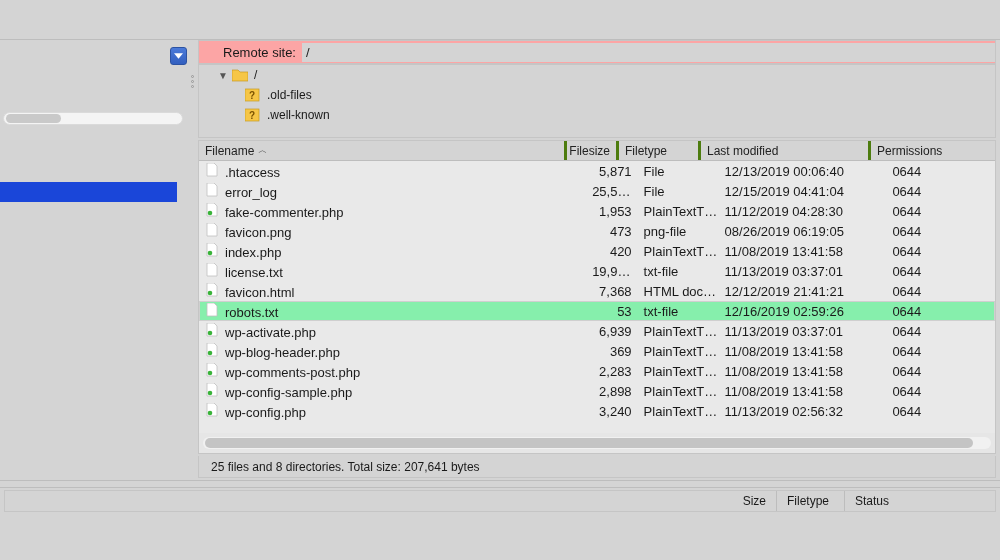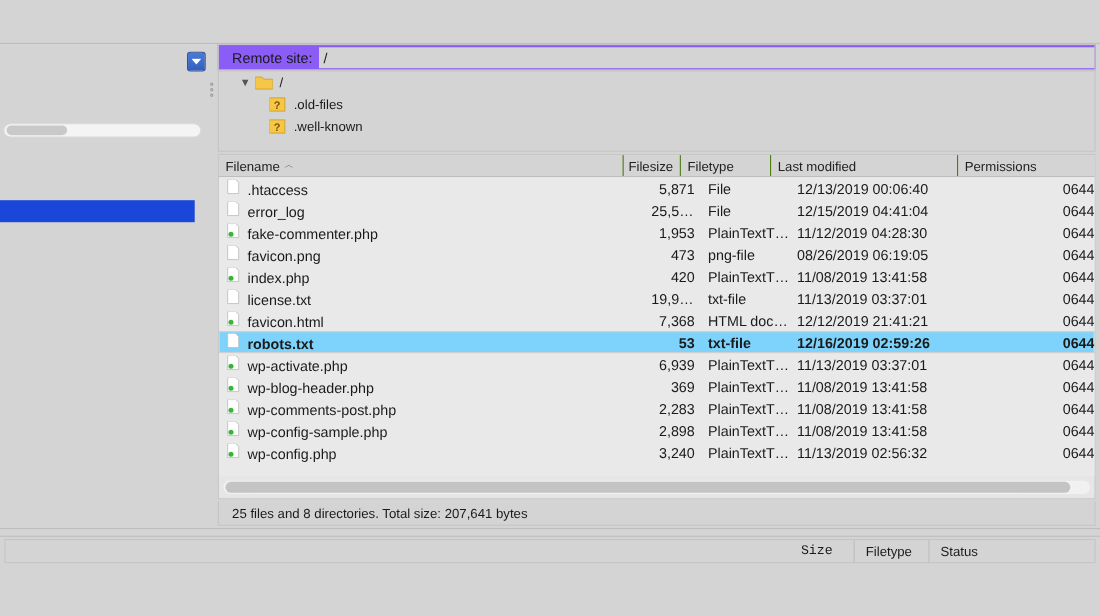--- a/index.html
+++ b/index.html
@@ -73,24 +73,24 @@
     top: 142px; left: 0; width: 177px; height: 20px;
     background: #1a46d9;
   }
 
   
   .remote-bar {
     position: absolute;
     top: 40px; left: 198px; right: 4px;
     height: 24px;
     border: 1px solid #c5c5c5;
-    background: #8b5cf6;
-    display: flex;
-    align-items: center;
-    padding-left: 12px;
+    background: #fca5a5;
+    display: flex;
+    align-items: center;
+    padding-left: 24px;
     font-size: 13px;
   }
   .remote-bar .lbl { margin-right: 6px; }
   .remote-bar .path-box {
     flex: 1;
     background: #d4d4d4;
     padding: 2px 4px;
     font-size: 13px;
   }
 
@@ -142,21 +142,21 @@
     display: flex;
     height: 20px;
     background: #d4d4d4;
     border-bottom: 1px solid #bdbdbd;
     align-items: center;
     font-size: 12px;
     color: #222;
   }
   .hcol {
     padding-left: 6px;
-    border-right: 1px solid #4d7c0f;
+    border-right: 3px solid #4d7c0f;
     height: 100%;
     display: flex;
     align-items: center;
   }
   .hcol.right { justify-content: flex-end; padding-right: 6px; }
   .sort-ind { margin-left: 4px; font-size: 9px; color:#555; }
 
   .filelist-body {
     position: absolute;
     top: 20px; left: 0; right: 0; bottom: 20px;
@@ -165,23 +165,22 @@
   }
   .file-row {
     display: flex;
     height: 20px;
     align-items: center;
     font-size: 13px;
   }
   .fcell { padding-left: 6px; overflow: hidden; text-overflow: ellipsis; white-space: nowrap; }
   .fcell.right { text-align: right; padding-right: 6px; margin-left: 24px; }
   .file-row.highlight {
-    background: #7dd3fc;
+    background: #86efac;
     box-shadow: 0 0 0 1px #cfcfcf inset;
-    font-weight: bold;
   }
   .file-ico {
     width: 14px; height: 14px; margin-right: 6px; display:inline-flex; align-items:center; justify-content:center;
   }
   .file-ico svg { width:12px; height:14px; }
 
   .hscroll { position:absolute; left:4px; right:4px; bottom:4px; height:12px;
     background:#f1f1f1; border-radius:6px; }
   .hscroll .thumb { position:absolute; top:1px; bottom:1px; left:2px; right:18px;
     background:#c4c4c4; border-radius:6px; }
@@ -216,21 +215,21 @@
     height:100%; display:flex; align-items:center;
     padding: 0 10px;
   }
   .queue-spacer { flex:1; }
 
   
   .c-name   { width: 368px; }
   .c-size   { width: 52px;  }
   .c-type   { width: 82px;  }
   .c-mod    { width: 170px; }
-  .c-perm   { width: 110px; text-align: right; }
+  .c-perm   { width: 110px; }
 </style>
 </head>
 <body>
 
 <div class="top-ribbon"></div>
 
 <div class="left-strip">
   <div class="dropdown-btn">
     <svg viewBox="0 0 10 6">
         <path d="M0 0 L10 0 L5 6 Z"></path>
@@ -463,21 +462,21 @@
 </div>
 
 <div class="status-line">
   <span>25 files and 8 directories. Total size: 207,641 bytes</span>
 </div>
 
 <div class="h-divider" style="top:480px;"></div>
 
 <div class="queue-header">
   <div class="queue-spacer"></div>
-  <div class="qcol" style="justify-content:center;width:68px;font-family:Liberation Mono, monospace;">
+  <div class="qcol" style="justify-content:flex-end;width:68px;">
     <span>Size</span>
   </div>
   <div class="qcol" style="width:68px;">
     <span>Filetype</span>
   </div>
   <div class="qcol" style="width:150px;border-right:none;">
     <span>Status</span>
   </div>
 </div>
 

